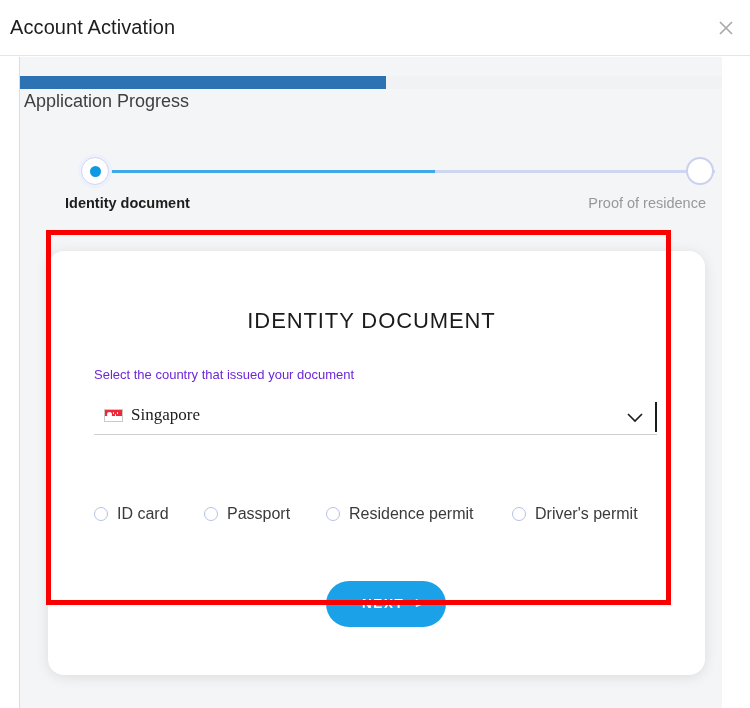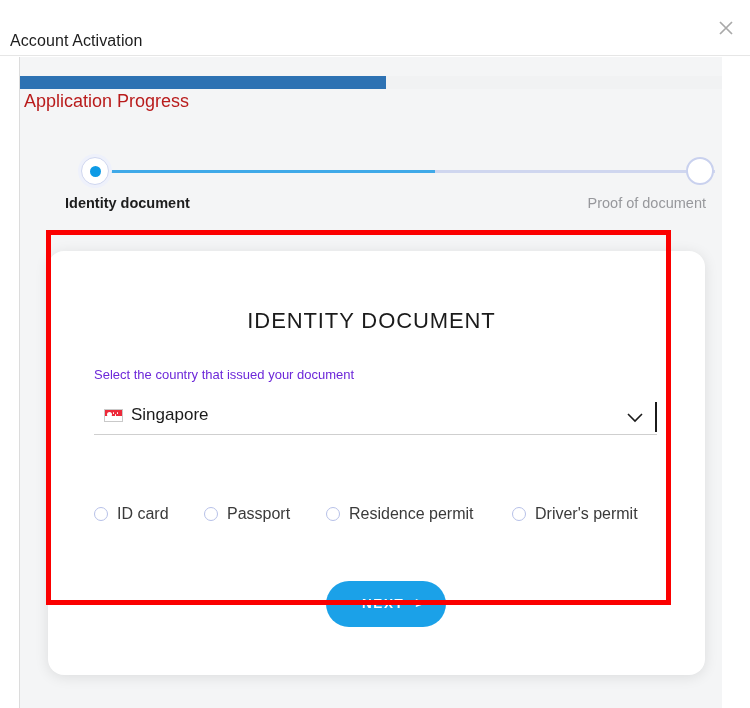--- a/index.html
+++ b/index.html
@@ -12,21 +12,21 @@
   .app{position:relative;width:750px;height:708px;background:#ffffff;}
 
   
   .titlebar{
     position:absolute;left:0;top:0;width:750px;height:56px;
     background:#ffffff;border-bottom:1px solid #e6e6e6;
     box-sizing:border-box;
   }
   .title-text{
     position:absolute;left:10px;top:16px;
-    font-size:16px;color:#1d1d1d;letter-spacing:.1px;margin-top:16px;
+    font-size:20px;color:#1d1d1d;letter-spacing:.1px;
   }
   .close-btn{
     position:absolute;right:10px;top:14px;width:28px;height:28px;
     cursor:pointer;
   }
   .close-btn svg{display:block;}
 
   
   .page{
     position:absolute;left:0;top:57px;width:750px;height:651px;
@@ -46,21 +46,21 @@
     background:#f1f2f3;
   }
   .progressbar .fill{
     position:absolute;left:0;top:0;height:13px;width:52.5%;
     background:#2d72b3;
   }
 
   
   .app-progress{
     position:absolute;left:4px;top:34px;
-    font-size:18px;color:#b91c1c;
+    font-size:18px;color:#404040;
   }
 
   
   .stepper{
     position:absolute;left:45px;top:100px;width:620px;height:30px;
   }
   .step-line{
     position:absolute;left:30px;top:13px;height:3px;width:620px;
     background:#cfd6ef;
   }
@@ -110,21 +110,21 @@
     font-size:22px;letter-spacing:.9px;color:#1b1b1b;
   }
   .field-label{
     position:absolute;left:74px;font-size:13px;color:#6d28d9;
   }
   .label-country{top:310px;}
   .label-doctype{top:411px;}
 
   .select-row{
     position:absolute;left:74px;top:343px;width:563px;height:34px;
-    border-bottom:1px solid #cfcfcf;cursor:pointer;
+    border-bottom:1px solid #cfcfcf;cursor:pointer;font-family:Liberation Serif, serif;
   }
   .flag{
     position:absolute;left:10px;top:9px;width:19px;height:13px;
     border:1px solid #c9c9c9;box-sizing:border-box;overflow:hidden;
     background:#ffffff;
   }
   .flag .red{position:absolute;left:0;top:0;width:100%;height:50%;background:#ed2939;}
   .flag .crescent{
     position:absolute;left:2px;top:1.5px;width:5px;height:5px;border-radius:50%;
     background:#ffffff;
@@ -202,21 +202,21 @@
       <div class="stepper">
         <div class="step-line"></div>
         <div class="step-line-done"></div>
 
         <div class="node active">
           <div class="dot"></div>
         </div>
         <div class="node idle"></div>
 
         <div class="step-label left">Identity document</div>
-        <div class="step-label right">Proof of document</div>
+        <div class="step-label right">Proof of residence</div>
       </div>
 
       <div class="card"></div>
 
       <div class="form-title">IDENTITY DOCUMENT</div>
 
       <div class="field-label label-country">Select the country that issued your document</div>
 
       <div class="select-row">
         <div class="flag">

